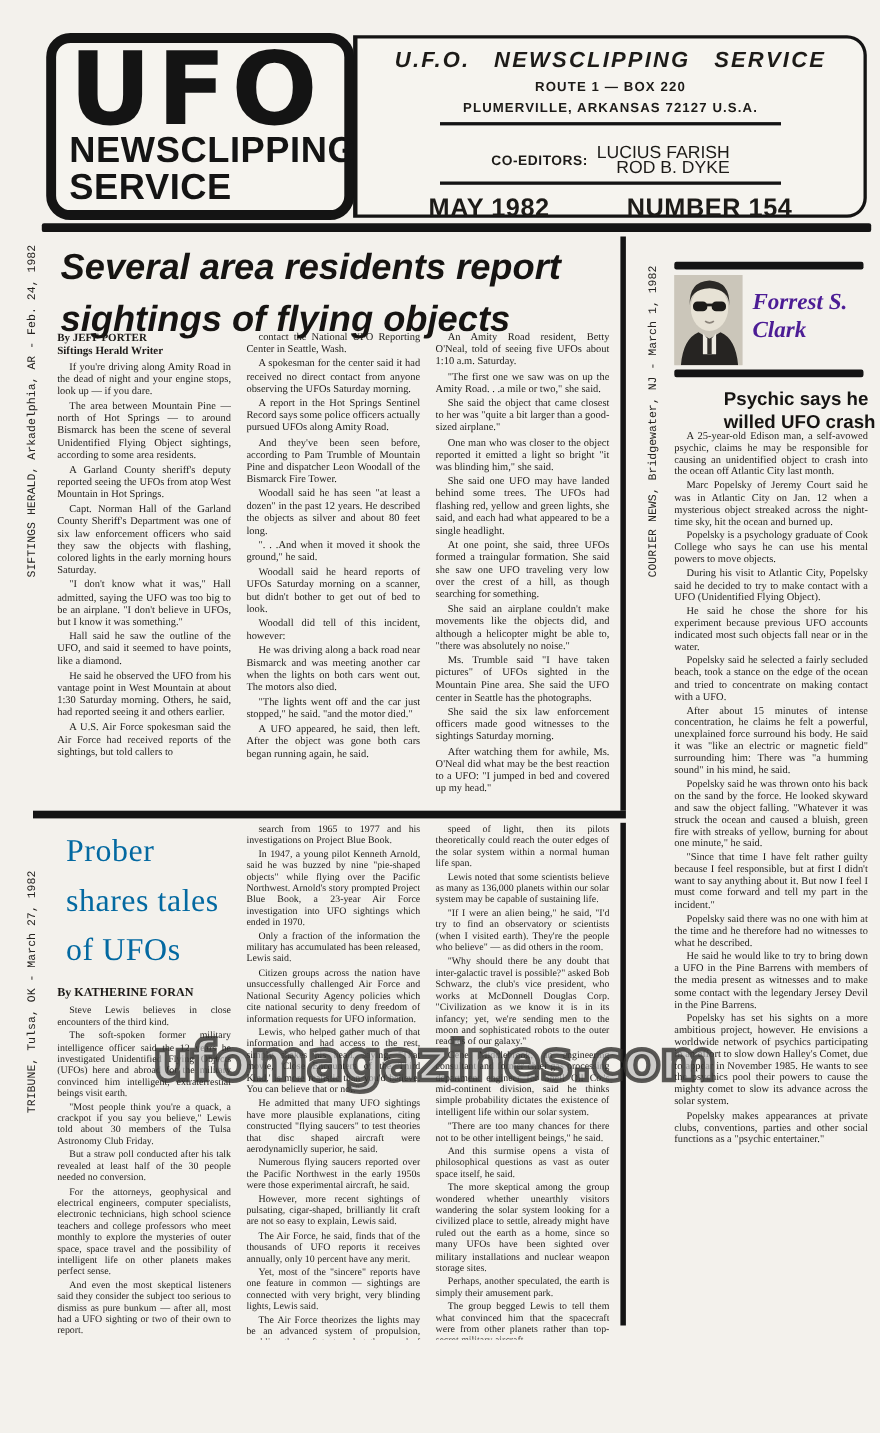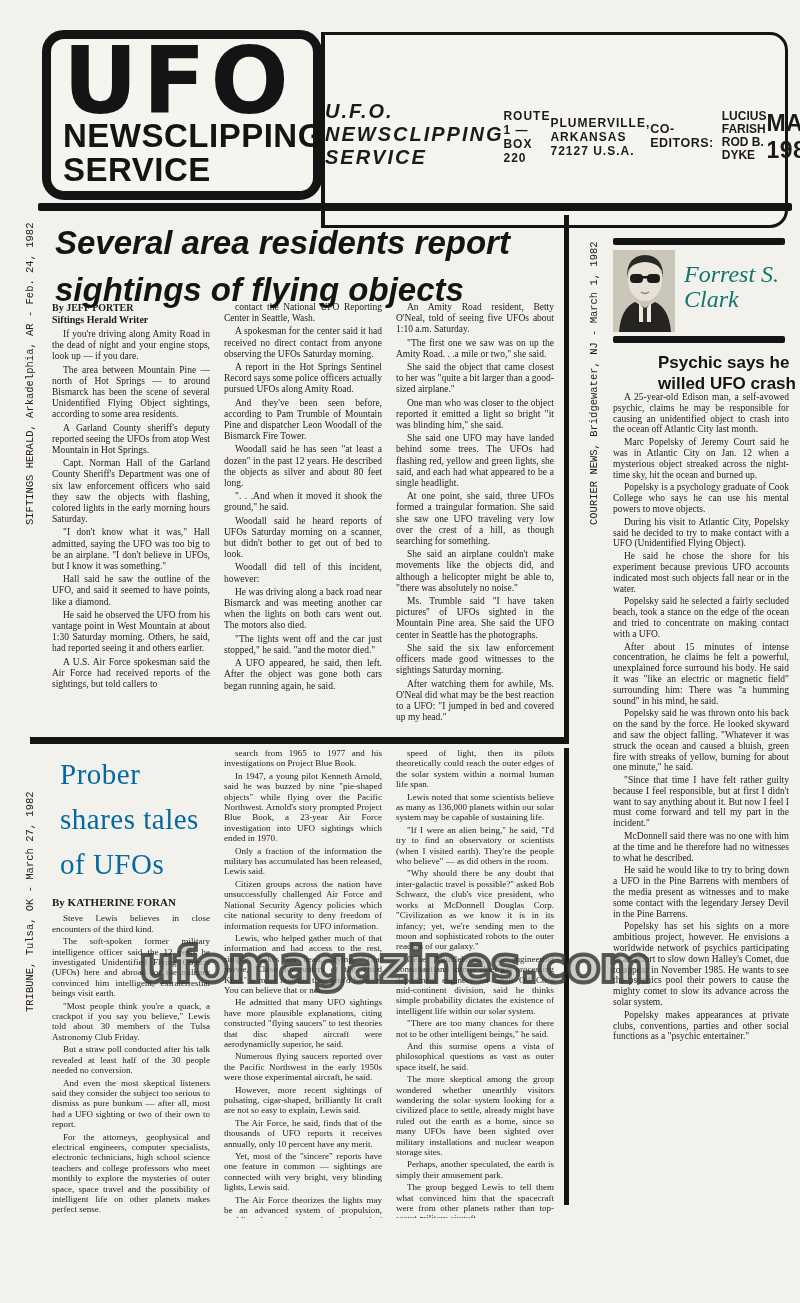--- a/index.html
+++ b/index.html
@@ -7,31 +7,31 @@
         font-family:"Liberation Serif",serif;color:#1d1b18;}
   
   .masthead{position:absolute;left:42px;top:30px;width:746px;height:170px;}
   .logo-box{position:absolute;left:0;top:0;width:280px;height:170px;box-sizing:border-box;
             border:9px solid #141414;border-radius:22px;background:#f6f4ef;
             display:flex;flex-direction:column;justify-content:center;padding-left:12px;}
   .logo-ufo{font-family:"DejaVu Sans",sans-serif;font-weight:bold;font-size:92px;
             line-height:0.82;letter-spacing:5px;color:#141414;}
   .logo-sub{font-family:"Liberation Sans",sans-serif;font-weight:bold;font-size:33px;
             line-height:1.02;letter-spacing:0.5px;color:#141414;}
-  .right-box{position:absolute;left:279px;top:2px;width:467px;height:196px;box-sizing:border-box;
+  .right-box{position:absolute;left:279px;top:2px;width:467px;height:166px;box-sizing:border-box;
              border:3px solid #141414;border-left-width:4px;border-radius:0 18px 18px 0;
-             display:flex;flex-direction:row;align-items:center;padding-top:9px;background:#f6f4ef;}
+             display:flex;flex-direction:column;align-items:center;padding-top:9px;background:#f6f4ef;text-align:right;}
   .mh-title{font-family:"Liberation Sans",sans-serif;font-weight:bold;font-style:italic;
             font-size:20px;letter-spacing:2px;word-spacing:14px;}
   .mh-addr{font-family:"Liberation Sans",sans-serif;font-weight:bold;font-size:12px;
            letter-spacing:1px;margin-top:5px;}
   .mh-hr{width:310px;border-top:3px solid #141414;margin:6px 0 3px 0;}
-  .mh-eds{display:flex;align-items:center;gap:8px;margin-top:2px;}
+  .mh-eds{display:flex;align-items:center;gap:8px;margin-top:16px;}
   .mh-eds-label{font-family:"Liberation Sans",sans-serif;font-weight:bold;font-size:12.5px;letter-spacing:0.5px;}
-  .mh-eds-names{font-family:"Liberation Sans",sans-serif;font-weight:bold;font-size:12px;line-height:13px;}
+  .mh-eds-names{font-family:"Liberation Sans",sans-serif;font-weight:normal;font-size:16px;line-height:13px;}
   .mh-issue{display:flex;gap:70px;margin-top:4px;font-family:"Liberation Sans",sans-serif;
             font-weight:bold;font-size:23px;letter-spacing:0.5px;}
   .top-bar{position:absolute;left:38px;top:203px;width:754px;height:8px;background:#141414;border-radius:2px;}
   
   .rot{position:absolute;font-family:"Liberation Mono",monospace;font-size:10.5px;
        white-space:nowrap;transform:rotate(-90deg);transform-origin:left top;color:#24221f;}
   
   .a1-headline{position:absolute;left:55px;top:219px;width:560px;
                font-family:"Liberation Sans",sans-serif;font-weight:bold;font-style:italic;
                font-size:33px;line-height:47px;letter-spacing:0px;color:#161412;}
@@ -40,21 +40,21 @@
   .col{width:158px;flex:0 0 158px;overflow:hidden;}
   .a1-cols .col, .a1-cols p{font-size:9.5px;line-height:11.2px;text-align:justify;}
   .cols p{margin:0 0 2px 0;text-indent:11px;}
   .byline1{font-weight:bold;font-size:10px;line-height:12px;margin-bottom:3px;}
   .vrule1{position:absolute;left:564px;top:215px;width:5px;height:522px;background:#141414;}
   .hbar-mid{position:absolute;left:30px;top:737px;width:539px;height:7px;background:#141414;}
   
   .a2-topbar{position:absolute;left:613px;top:238px;width:172px;height:7px;background:#141414;border-radius:2px;}
   .a2-photo{position:absolute;left:613px;top:250px;width:62px;height:82px;background:#cfcabf;}
   .a2-caption{position:absolute;left:684px;top:262px;font-family:"Liberation Serif",serif;
-              font-weight:normal;font-style:italic;font-size:24px;line-height:25px;color:#0f766e;}
+              font-weight:bold;font-style:italic;font-size:21px;line-height:25px;color:#4c1d95;}
   .a2-botbar{position:absolute;left:613px;top:336px;width:172px;height:7px;background:#141414;border-radius:2px;}
   .a2-headline{position:absolute;left:613px;top:352px;font-family:"Liberation Sans",sans-serif;
                font-weight:bold;font-size:17px;line-height:21px;color:#161412;margin-left:45px;}
   .a2-body{position:absolute;left:613px;top:392px;width:176px;height:800px;overflow:hidden;}
   .a2-body p{font-size:9.5px;line-height:10.8px;text-align:justify;margin:0 0 2px 0;text-indent:11px;}
   
   .a3-cols{left:52px;top:748px;width:502px;height:470px;gap:14px;overflow:hidden;}
   .a3-cols .col, .a3-cols p{font-size:9px;line-height:10.4px;text-align:justify;}
   .a3-headline{padding:4px 0 0 8px;font-family:"Liberation Serif",serif;font-size:29px;
                line-height:45px;color:#0369a1;letter-spacing:0.5px;}
@@ -189,43 +189,43 @@
   <div class="a2-body">
       <p>A 25-year-old Edison man, a self-avowed psychic, claims he may be responsible for causing an unidentified object to crash into the ocean off Atlantic City last month.</p>
       <p>Marc Popelsky of Jeremy Court said he was in Atlantic City on Jan. 12 when a mysterious object streaked across the night-time sky, hit the ocean and burned up.</p>
       <p>Popelsky is a psychology graduate of Cook College who says he can use his mental powers to move objects.</p>
       <p>During his visit to Atlantic City, Popelsky said he decided to try to make contact with a UFO (Unidentified Flying Object).</p>
       <p>He said he chose the shore for his experiment because previous UFO accounts indicated most such objects fall near or in the water.</p>
       <p>Popelsky said he selected a fairly secluded beach, took a stance on the edge of the ocean and tried to concentrate on making contact with a UFO.</p>
       <p>After about 15 minutes of intense concentration, he claims he felt a powerful, unexplained force surround his body. He said it was "like an electric or magnetic field" surrounding him: There was "a humming sound" in his mind, he said.</p>
       <p>Popelsky said he was thrown onto his back on the sand by the force. He looked skyward and saw the object falling. "Whatever it was struck the ocean and caused a bluish, green fire with streaks of yellow, burning for about one minute," he said.</p>
       <p>"Since that time I have felt rather guilty because I feel responsible, but at first I didn't want to say anything about it. But now I feel I must come forward and tell my part in the incident."</p>
-      <p>McDonnell said there was no one with him at the time and he therefore had no witnesses to what he described.</p>
+      <p>Popelsky said there was no one with him at the time and he therefore had no witnesses to what he described.</p>
       <p>He said he would like to try to bring down a UFO in the Pine Barrens with members of the media present as witnesses and to make some contact with the legendary Jersey Devil in the Pine Barrens.</p>
       <p>Popelsky has set his sights on a more ambitious project, however. He envisions a worldwide network of psychics participating in an effort to slow down Halley's Comet, due to appear in November 1985. He wants to see the psychics pool their powers to cause the mighty comet to slow its advance across the solar system.</p>
       <p>Popelsky makes appearances at private clubs, conventions, parties and other social functions as a "psychic entertainer."</p>
     </div>
 
   <div class="rot" style="left:24px;top:1012px;">TRIBUNE, Tulsa, OK - March 27, 1982</div>
 
   <div class="cols a3-cols">
     <div class="col">
       <div class="a3-headline">
         <div>Prober</div>
         <div>shares tales</div>
         <div>of UFOs</div>
       </div>
       <div class="a3-byline">By KATHERINE FORAN</div>
       <div>
           <p>Steve Lewis believes in close encounters of the third kind.</p>
           <p>The soft-spoken former military intelligence officer said the 12 years he investigated Unidentified Flying Objects (UFOs) here and abroad for the military convinced him intelligent, extraterrestial beings visit earth.</p>
           <p>"Most people think you're a quack, a crackpot if you say you believe," Lewis told about 30 members of the Tulsa Astronomy Club Friday.</p>
           <p>But a straw poll conducted after his talk revealed at least half of the 30 people needed no conversion.</p>
+          <p>For the attorneys, geophysical and electrical engineers, computer specialists, electronic technicians, high school science teachers and college professors who meet monthly to explore the mysteries of outer space, space travel and the possibility of intelligent life on other planets makes perfect sense.</p>
           <p>And even the most skeptical listeners said they consider the subject too serious to dismiss as pure bunkum — after all, most had a UFO sighting or two of their own to report.</p>
-          <p>For the attorneys, geophysical and electrical engineers, computer specialists, electronic technicians, high school science teachers and college professors who meet monthly to explore the mysteries of outer space, space travel and the possibility of intelligent life on other planets makes perfect sense.</p>
           <p>They discuss these ideas in conjunction with Einstein's theories of relativity and time dilation, the intricacies of telescope construction, and the complex harmony of the movement of the stars.</p>
         </div>
     </div>
     <div class="col">
       <div>
           <p>search from 1965 to 1977 and his investigations on Project Blue Book.</p>
           <p>In 1947, a young pilot Kenneth Arnold, said he was buzzed by nine "pie-shaped objects" while flying over the Pacific Northwest. Arnold's story prompted Project Blue Book, a 23-year Air Force investigation into UFO sightings which ended in 1970.</p>
           <p>Only a fraction of the information the military has accumulated has been released, Lewis said.</p>
           <p>Citizen groups across the nation have unsuccessfully challenged Air Force and National Security Agency policies which cite national security to deny freedom of information requests for UFO information.</p>
           <p>Lewis, who helped gather much of that information and had access to the rest, simply shakes his head, saying, "That movie, 'Close Encounters of the Third Kind,' is more realistic than you'd believe. You can believe that or not."</p>

